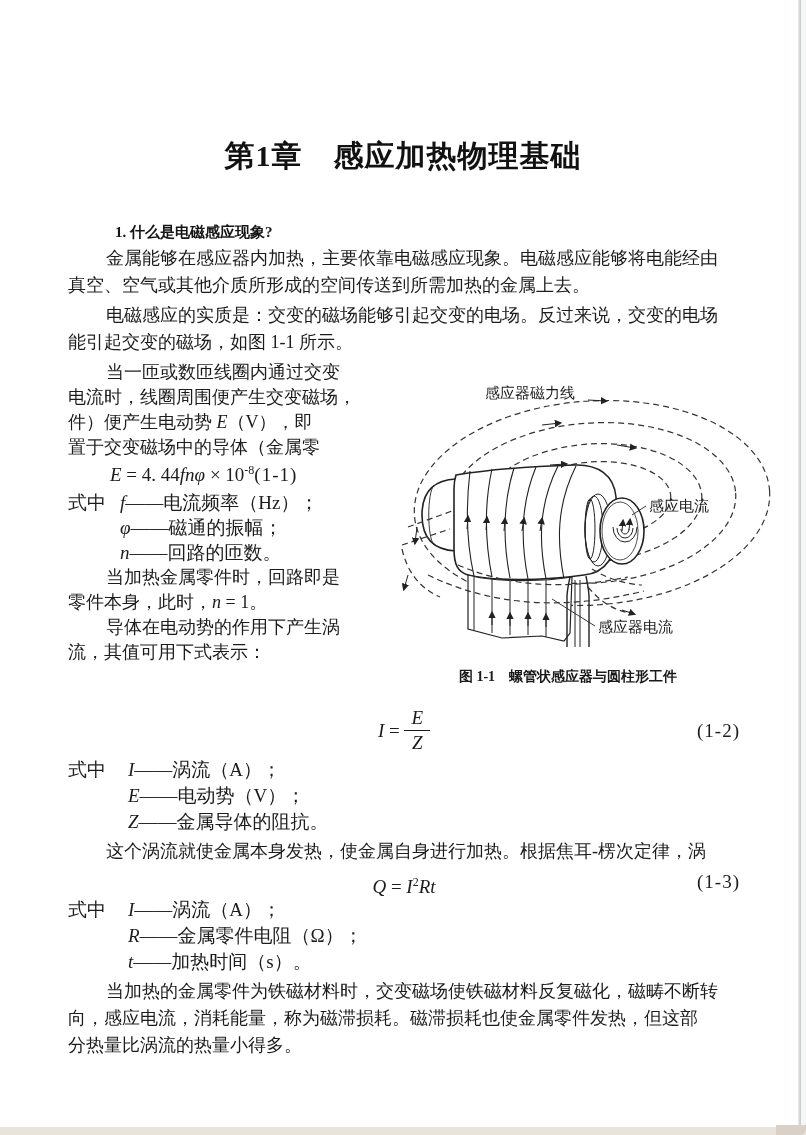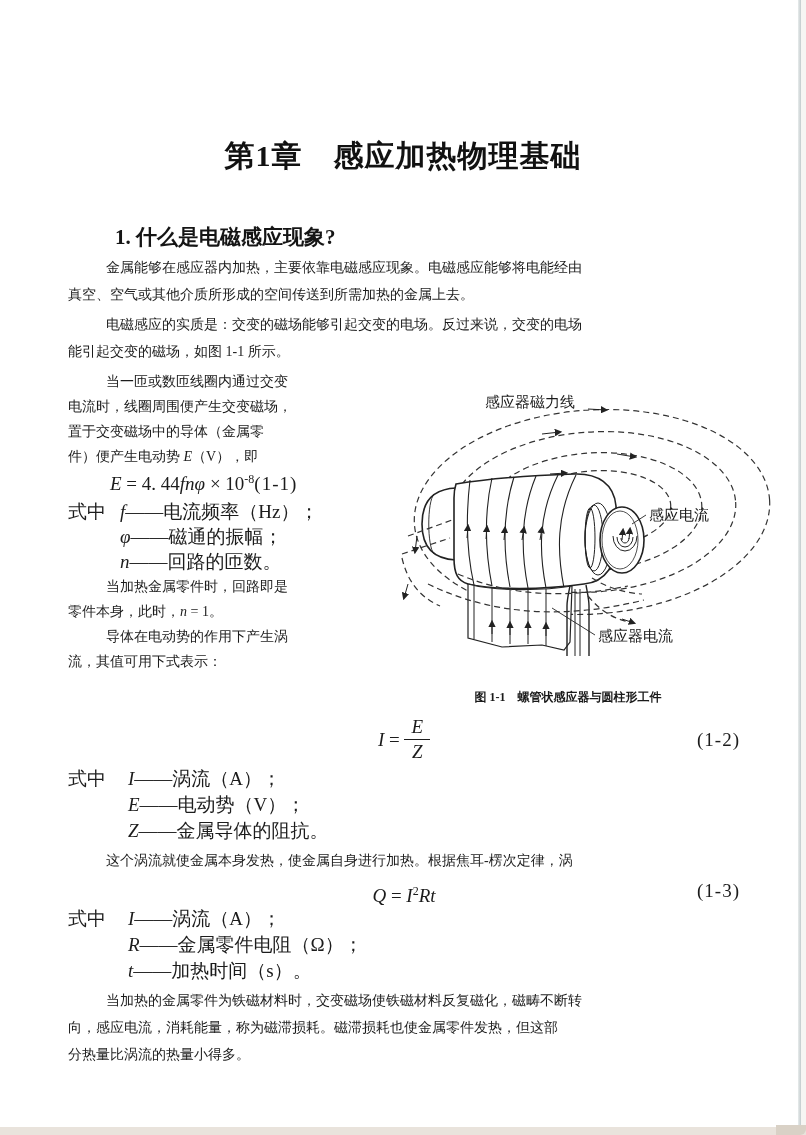--- a/index.html
+++ b/index.html
@@ -12,33 +12,33 @@
     background:linear-gradient(to right,#e8ecec,#c3cbcd); }
   .edge-right-outer { position:absolute; top:0; right:0; width:5px; height:1135px; background:#f6f5f3; }
   .edge-bottom { position:absolute; left:0; bottom:0; width:100%; height:8px; background:#e9e3dc; }
   .edge-corner { position:absolute; right:0; bottom:0; width:30px; height:10px; background:#d9d1c6; border-radius:0 0 6px 0; }
 
   .content { padding:0 66px 0 68px; }
 
   .title { margin:136px 0 0 0; text-align:center; font-size:30px; font-weight:bold;
     letter-spacing:1px; color:#111; }
 
-  .heading { margin-top:46px; padding-left:47px; font-size:21px; font-weight:bold; color:#151515; }
+  .heading { margin-top:46px; padding-left:47px; font-size:15px; font-weight:bold; color:#151515; }
 
   .para { margin-top:3px; }
-  .line { display:block; font-size:14px; line-height:27px; height:27px; white-space:nowrap; }
+  .line { display:block; font-size:18px; line-height:27px; height:27px; white-space:nowrap; }
   .indent { padding-left:38px; }
 
   .cols { display:flex; margin-top:4px; }
   .lcol { width:330px; }
   .lcol .line { line-height:25px; height:25px; }
   .fcol { position:relative; width:342px; height:305px;margin-top:32px; }
   .fcol svg { position:absolute; left:-6px; top:-13px; width:384px; height:286px; overflow:visible; }
-  .fig-caption { position:absolute; top:288px; left:-10px; width:360px; text-align:center;
-    font-size:12px; font-weight:600; color:#1a1a1a; white-space:nowrap; }
+  .fig-caption { position:absolute; top:276px; left:-10px; width:360px; text-align:center;
+    font-size:14px; font-weight:600; color:#1a1a1a; white-space:nowrap; }
 
   
   .mv { font-style:italic; font-family:"Liberation Serif",serif; }
   sup { font-size:12px; }
   .f1row { display:flex; justify-content:flex-start; align-items:center;
     height:30px; font-size:19px; padding-left:42px; white-space:nowrap; }
   .eqrow { position:relative; text-align:center; font-size:19px; }
   .eqrow .eqnum { position:absolute; right:0; top:50%; transform:translateY(-50%); letter-spacing:1px; }
   .eqnum { letter-spacing:1px; }
   .eq2 { margin-top:8px; height:52px; line-height:52px; }
@@ -74,22 +74,22 @@
 
     <div class="para">
       <span class="line indent">电磁感应的实质是：交变的磁场能够引起交变的电场。反过来说，交变的电场</span>
       <span class="line">能引起交变的磁场，如图 1-1 所示。</span>
     </div>
 
     <div class="cols">
       <div class="lcol">
         <span class="line indent">当一匝或数匝线圈内通过交变</span>
         <span class="line">电流时，线圈周围便产生交变磁场，</span>
+        <span class="line"><span>件）便产生电动势 </span><span class="mv">E</span><span>（V），即</span></span>
         <span class="line">置于交变磁场中的导体（金属零</span>
-        <span class="line"><span>件）便产生电动势 </span><span class="mv">E</span><span>（V），即</span></span>
 
         <div class="f1row">
           <span><span class="mv">E</span><span> = </span><span>4. 44</span><span class="mv">fnφ</span><span> × 10</span><sup>-8</sup></span>
           <span class="eqnum">(1-1)</span>
         </div>
 
         <div class="wrow"><span class="wp">式中</span><span class="mv">f</span><span>——</span><span>电流频率（Hz）；</span></div>
         <div class="wrow"><span class="wp"></span><span class="mv">φ</span><span>——</span><span>磁通的振幅；</span></div>
         <div class="wrow"><span class="wp"></span><span class="mv">n</span><span>——</span><span>回路的匝数。</span></div>
 

